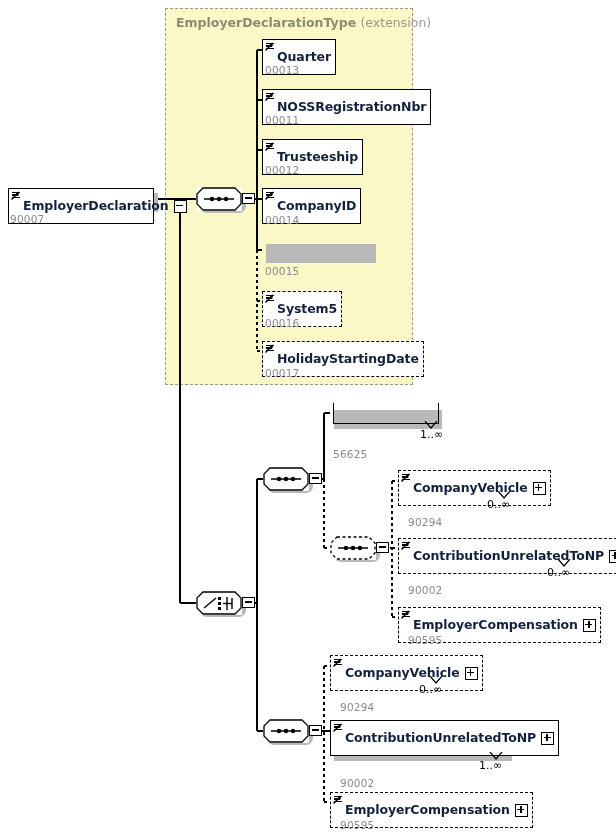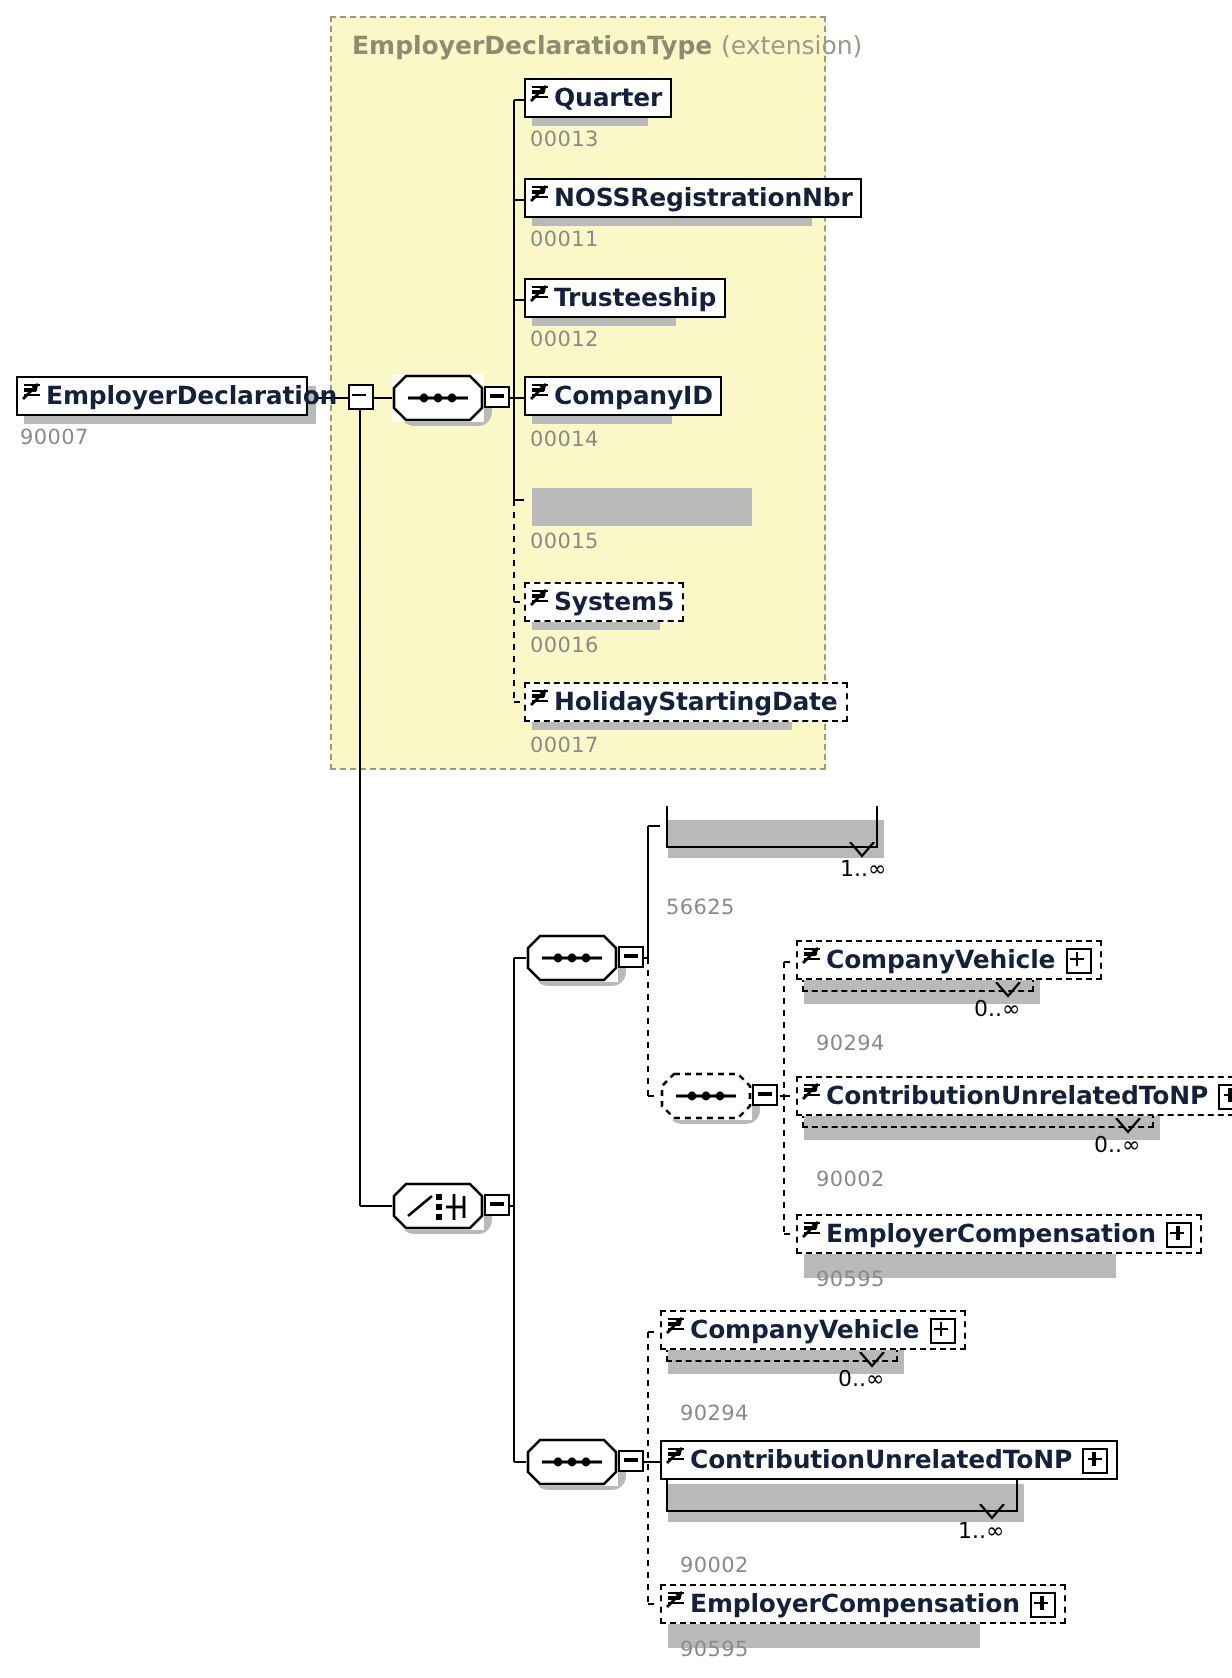--- a/index.html
+++ b/index.html
@@ -8,21 +8,21 @@
     width:616px;height:839px;overflow:hidden;position:relative;
   }
   #canvas{position:absolute;left:0;top:0;width:616px;height:839px;}
   svg{position:absolute;left:0;top:0;width:616px;height:839px;}
 
   
   .node{
     position:absolute;
     box-sizing:border-box;
     background:#ffffff;
-    height:20px;
+    height:36px;
     display:flex;align-items:center;
     padding:0 4px 0 14px;
     white-space:nowrap;
     color:#000;
   }
   .node.solid{border:1.6px solid #000;}
   .node.dashed{border:1.4px dashed #000;}
   .node .lbl{
     font-size:12.5px;font-weight:bold;
     letter-spacing:-0.1px;line-height:1;

